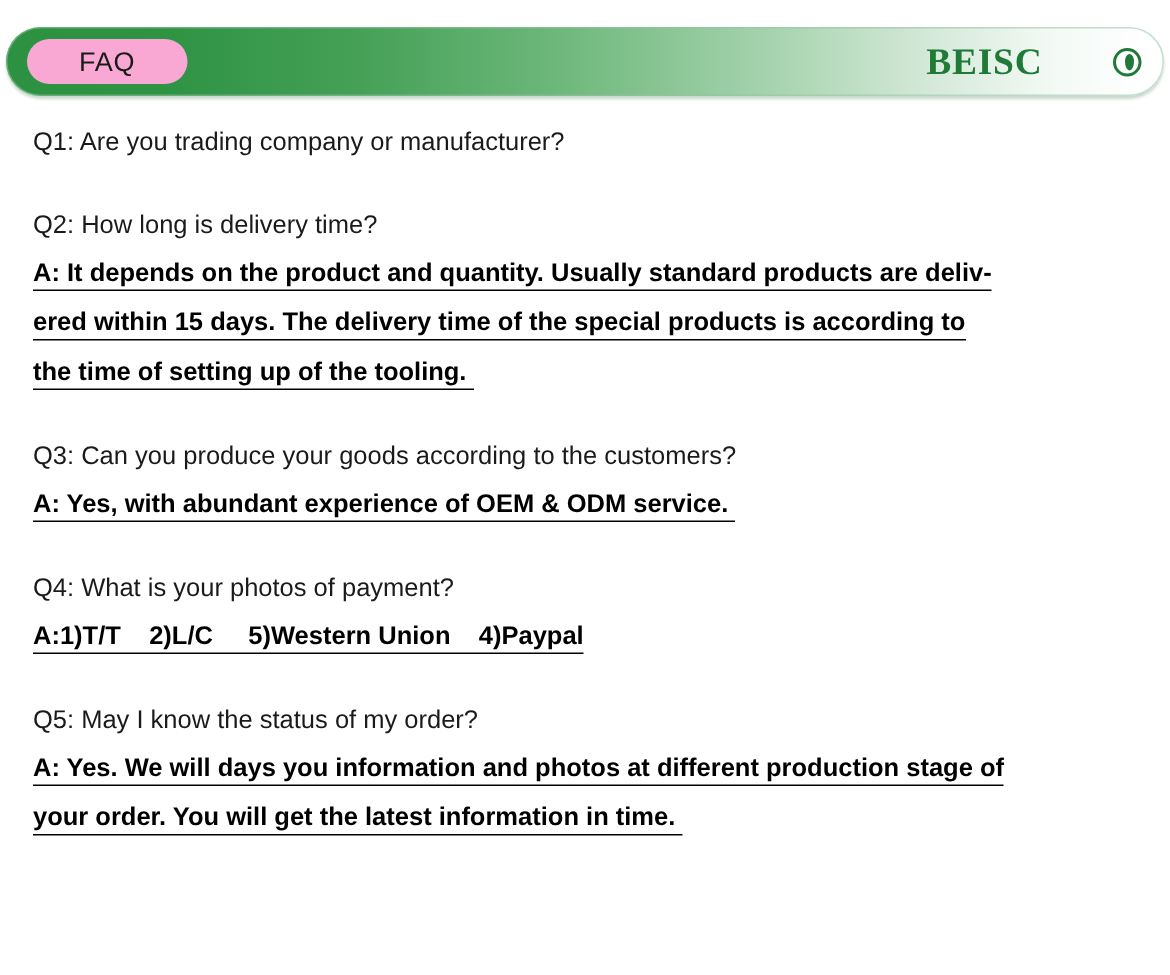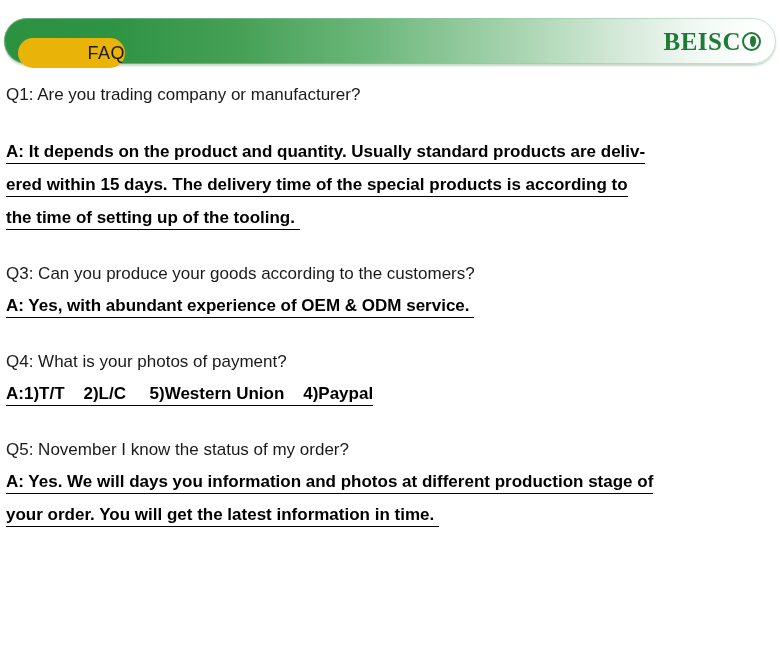--- a/index.html
+++ b/index.html
@@ -50,44 +50,45 @@
     width: 772px;
     height: 46px;
     border-radius: 23px;
     border: 1px solid rgba(150,195,165,0.55);
     box-sizing: border-box;
     pointer-events: none;
   }
   .faq-pill {
     position: absolute;
     left: 18px;
-    top: 20px;
+    top: 8px;
     width: 107px;
     height: 30px;
-    background: #eab308;
+    background: #f9a8d4;
     border-radius: 15px;
     display: flex;
     align-items: center;
-    justify-content: flex-end;
+    justify-content: center;
   }
   .faq-pill-label {
     font-size: 18px;
     color: #1a1a1a;
     letter-spacing: 0.5px;
     line-height: 1;
   }
 
   
   .logo {
     position: absolute;
     right: 16px;
     top: 9px;
     height: 28px;
     display: flex;
     align-items: center;
+    gap: 46px;
   }
   .logo-text {
     font-family: "Liberation Serif", serif;
     font-size: 25px;
     font-weight: bold;
     color: #1f7a37;
     letter-spacing: 0.5px;
     line-height: 1;
   }
   .logo-mark {
@@ -114,21 +115,21 @@
     top: 7px;
     width: 6px;
     height: 11px;
     background: #1f7a37;
     border-radius: 50% 50% 50% 50% / 45% 45% 55% 55%;
   }
 
   
   .content {
     position: absolute;
-    left: 6px;
+    left: 22px;
     top: 80px;
     width: 740px;
   }
   .faq-block {
     margin-bottom: 25px;
   }
   .faq-block:last-child {
     margin-bottom: 0;
   }
   .question {
@@ -174,27 +175,28 @@
       <span class="leaf"></span>
     </span>
   </div>
 </div>
 
 <div class="content">
     <div class="faq-block">
       <div class="question">Q1: Are you trading company or manufacturer?</div>
     </div>
     <div class="faq-block">
+      <div class="question">Q2: How long is delivery time?</div>
       <div class="answer"><span class="answer-line"><span class="uline">A: It depends on the product and quantity. Usually standard products are deliv-</span></span><span class="answer-line"><span class="uline">ered within 15 days. The delivery time of the special products is according to</span></span><span class="answer-line"><span class="uline">the time of setting up of the tooling. </span></span></div>
     </div>
     <div class="faq-block">
       <div class="question">Q3: Can you produce your goods according to the customers?</div>
       <div class="answer"><span class="answer-line"><span class="uline">A: Yes, with abundant experience of OEM &amp; ODM service. </span></span></div>
     </div>
     <div class="faq-block">
       <div class="question">Q4: What is your photos of payment?</div>
       <div class="answer"><span class="answer-line"><span class="uline">A:1)T/T    2)L/C     5)Western Union    4)Paypal</span></span></div>
     </div>
     <div class="faq-block">
-      <div class="question">Q5: November I know the status of my order?</div>
+      <div class="question">Q5: May I know the status of my order?</div>
       <div class="answer"><span class="answer-line"><span class="uline">A: Yes. We will days you information and photos at different production stage of</span></span><span class="answer-line"><span class="uline">your order. You will get the latest information in time. </span></span></div>
     </div>
   </div>
 
 </body></html>

